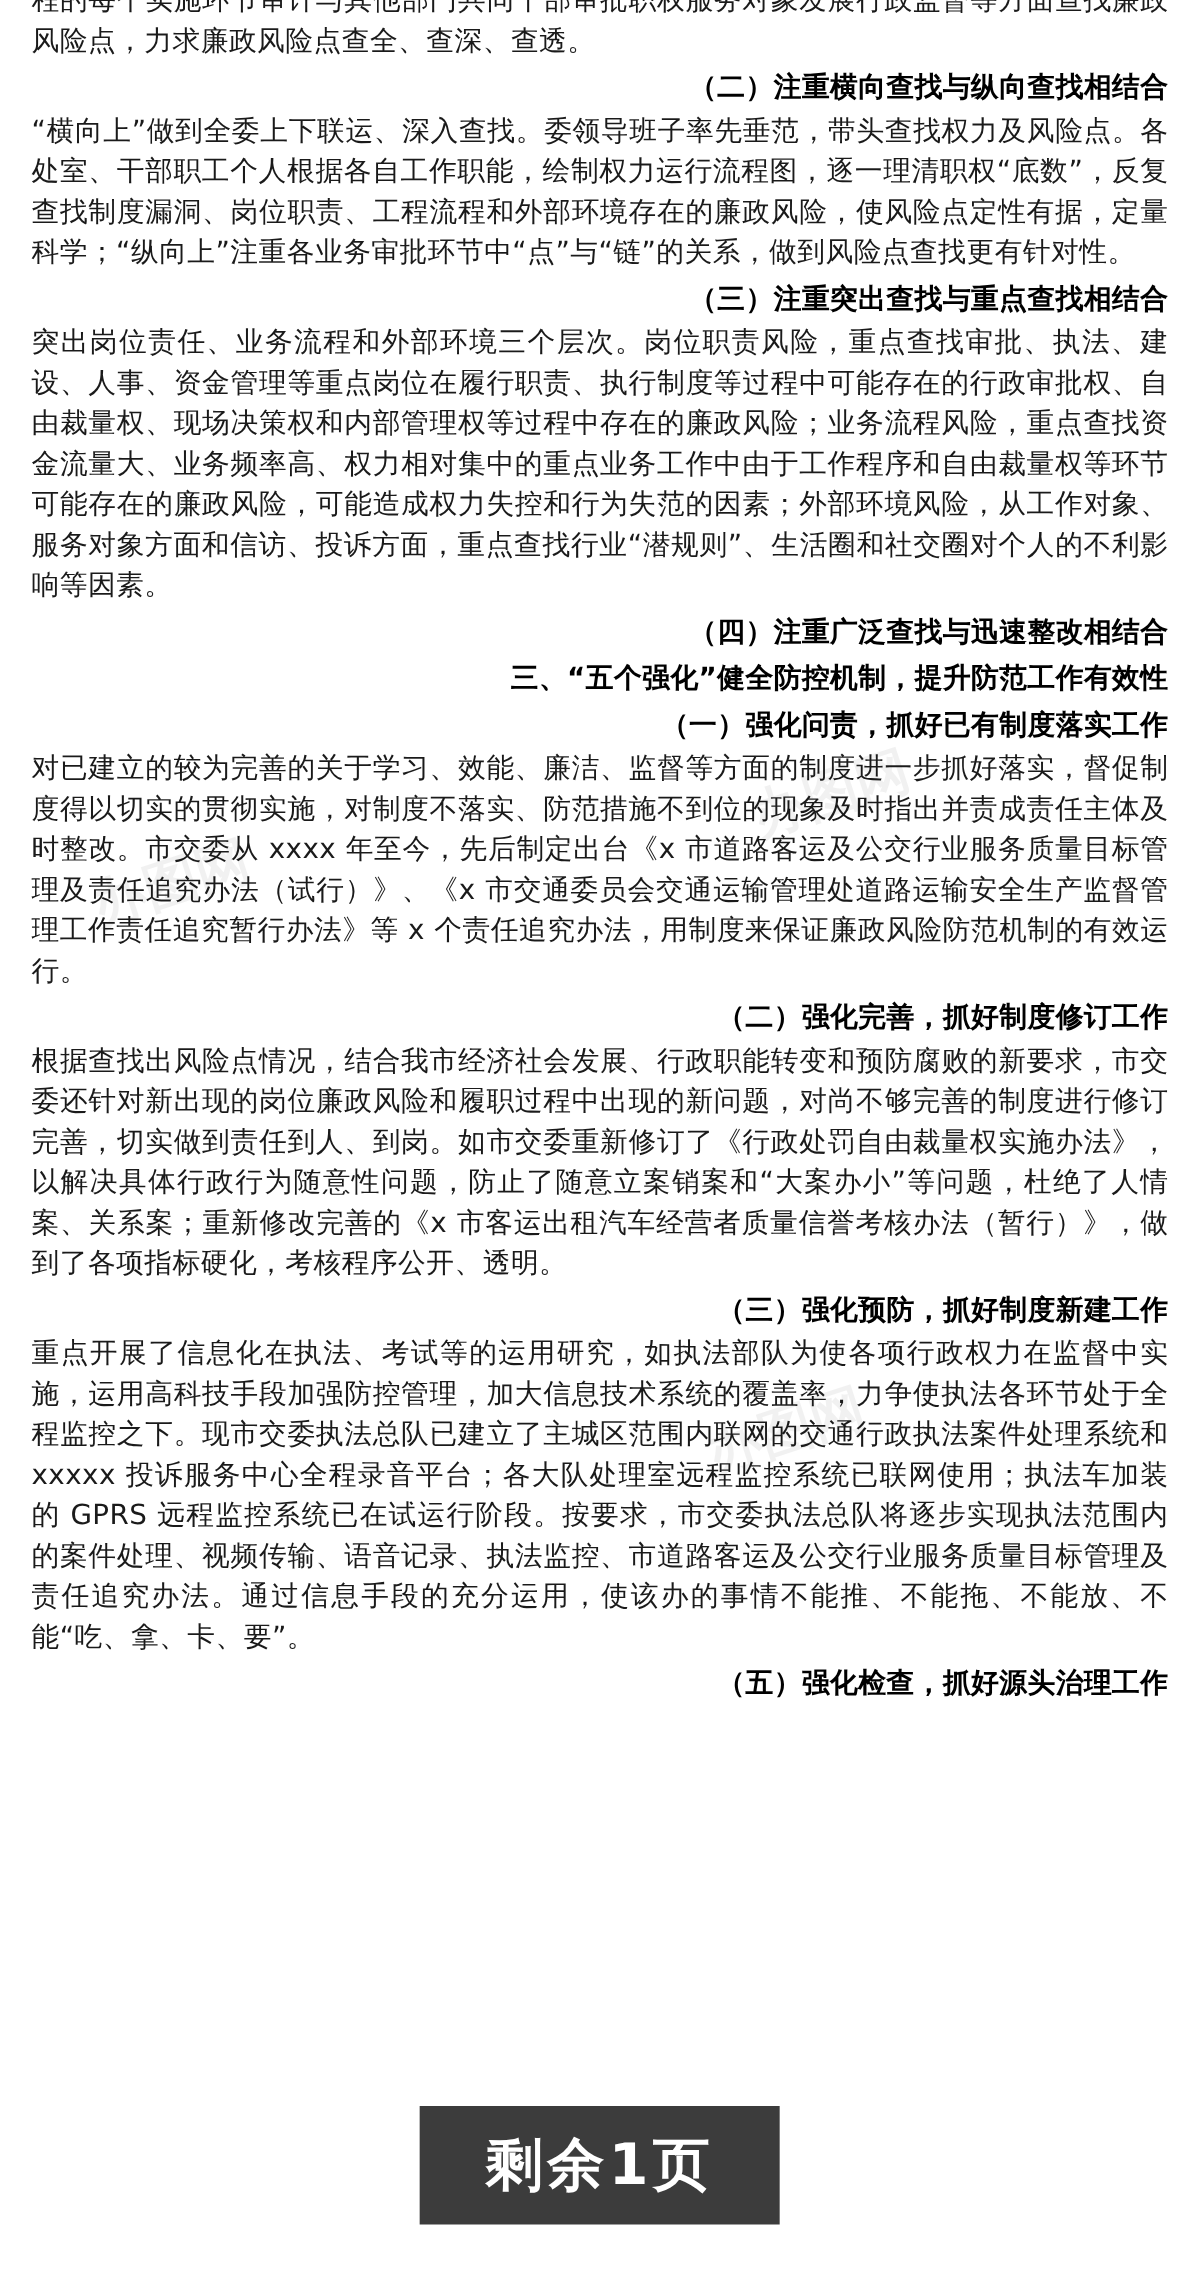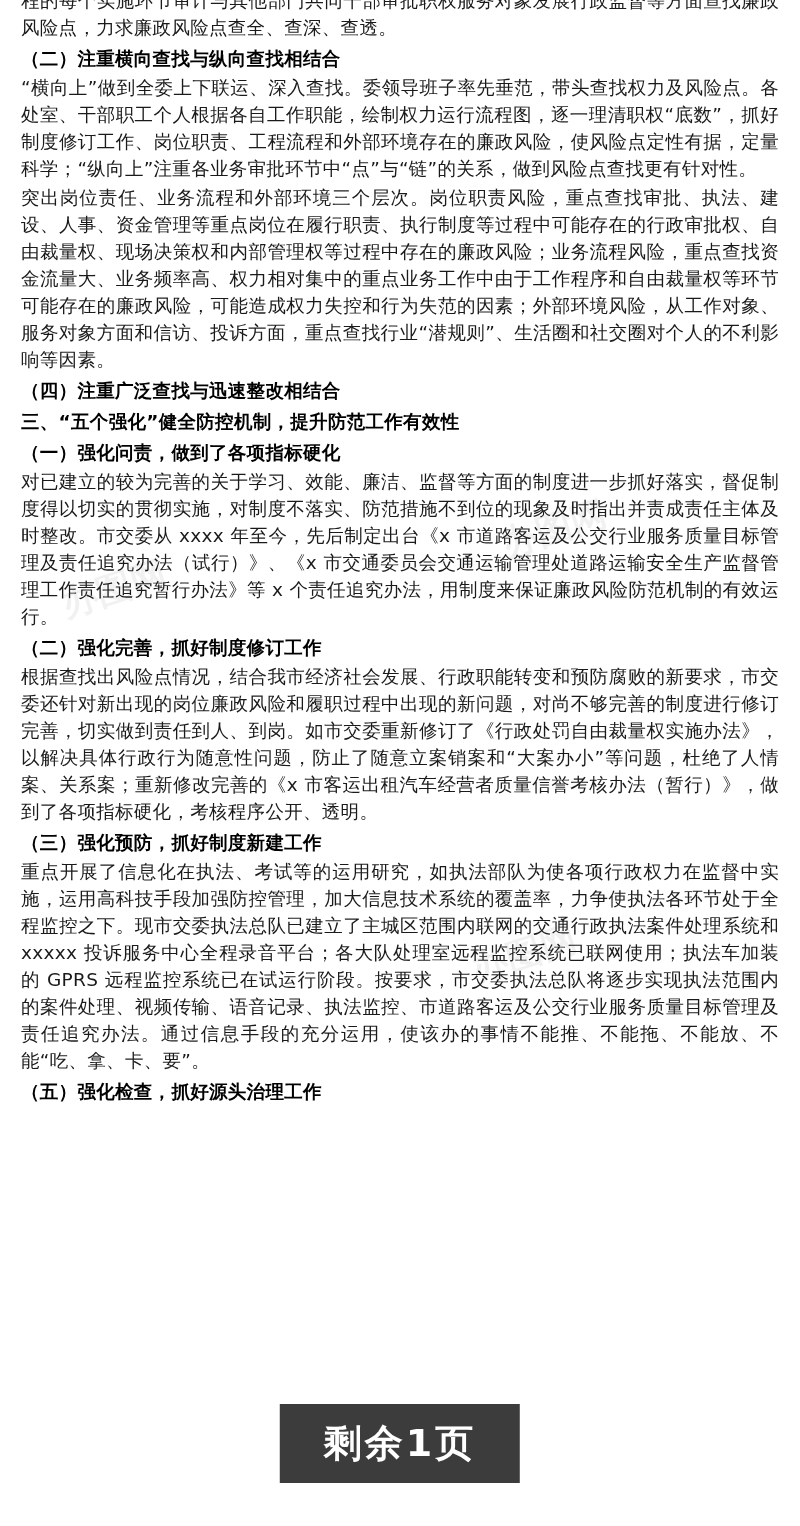--- a/index.html
+++ b/index.html
@@ -25,20 +25,21 @@
     word-break: break-all;
     letter-spacing: 0.3px;
   }
   .heading {
     font-size: 18.5px;
     line-height: 27px;
     font-weight: bold;
     color: #000;
     margin: 4px 0 2px 0;
     letter-spacing: 0.3px;
+    text-align: right;
   }
   .cut { margin-top: -13px; }
   .watermark {
     position: absolute;
     color: #000;
     opacity: 0.05;
     font-size: 36px;
     font-weight: bold;
     transform: rotate(-18deg);
     pointer-events: none;
@@ -66,25 +67,26 @@
     z-index: 2;
     cursor: pointer;
   }
 </style>
 </head>
 <body>
 
 <div class="page">
   <p class="para cut">程的每个实施环节审计与其他部门共同干部审批职权服务对象发展行政监督等方面查找廉政风险点，力求廉政风险点查全、查深、查透。</p>
   <h3 class="heading">（二）注重横向查找与纵向查找相结合</h3>
-  <p class="para">“横向上”做到全委上下联运、深入查找。委领导班子率先垂范，带头查找权力及风险点。各处室、干部职工个人根据各自工作职能，绘制权力运行流程图，逐一理清职权“底数”，抓好制度修订工作、岗位职责、工程流程和外部环境存在的廉政风险，使风险点定性有据，定量科学；“纵向上”注重各业务审批环节中“点”与“链”的关系，做到风险点查找更有针对性。</p>
+  <p class="para">“横向上”做到全委上下联运、深入查找。委领导班子率先垂范，带头查找权力及风险点。各处室、干部职工个人根据各自工作职能，绘制权力运行流程图，逐一理清职权“底数”，反复查找制度漏洞、岗位职责、工程流程和外部环境存在的廉政风险，使风险点定性有据，定量科学；“纵向上”注重各业务审批环节中“点”与“链”的关系，做到风险点查找更有针对性。</p>
+  <h3 class="heading">（三）注重突出查找与重点查找相结合</h3>
   <p class="para">突出岗位责任、业务流程和外部环境三个层次。岗位职责风险，重点查找审批、执法、建设、人事、资金管理等重点岗位在履行职责、执行制度等过程中可能存在的行政审批权、自由裁量权、现场决策权和内部管理权等过程中存在的廉政风险；业务流程风险，重点查找资金流量大、业务频率高、权力相对集中的重点业务工作中由于工作程序和自由裁量权等环节可能存在的廉政风险，可能造成权力失控和行为失范的因素；外部环境风险，从工作对象、服务对象方面和信访、投诉方面，重点查找行业“潜规则”、生活圈和社交圈对个人的不利影响等因素。</p>
   <h3 class="heading">（四）注重广泛查找与迅速整改相结合</h3>
   <h3 class="heading">三、“五个强化”健全防控机制，提升防范工作有效性</h3>
-  <h3 class="heading">（一）强化问责，做到了各项指标硬化</h3>
+  <h3 class="heading">（一）强化问责，抓好已有制度落实工作</h3>
   <p class="para">对已建立的较为完善的关于学习、效能、廉洁、监督等方面的制度进一步抓好落实，督促制度得以切实的贯彻实施，对制度不落实、防范措施不到位的现象及时指出并责成责任主体及时整改。市交委从 xxxx 年至今，先后制定出台《x 市道路客运及公交行业服务质量目标管理及责任追究办法（试行）》、《x 市交通委员会交通运输管理处道路运输安全生产监督管理工作责任追究暂行办法》等 x 个责任追究办法，用制度来保证廉政风险防范机制的有效运行。</p>
   <h3 class="heading">（二）强化完善，抓好制度修订工作</h3>
   <p class="para">根据查找出风险点情况，结合我市经济社会发展、行政职能转变和预防腐败的新要求，市交委还针对新出现的岗位廉政风险和履职过程中出现的新问题，对尚不够完善的制度进行修订完善，切实做到责任到人、到岗。如市交委重新修订了《行政处罚自由裁量权实施办法》，以解决具体行政行为随意性问题，防止了随意立案销案和“大案办小”等问题，杜绝了人情案、关系案；重新修改完善的《x 市客运出租汽车经营者质量信誉考核办法（暂行）》，做到了各项指标硬化，考核程序公开、透明。</p>
   <h3 class="heading">（三）强化预防，抓好制度新建工作</h3>
   <p class="para">重点开展了信息化在执法、考试等的运用研究，如执法部队为使各项行政权力在监督中实施，运用高科技手段加强防控管理，加大信息技术系统的覆盖率，力争使执法各环节处于全程监控之下。现市交委执法总队已建立了主城区范围内联网的交通行政执法案件处理系统和 xxxxx 投诉服务中心全程录音平台；各大队处理室远程监控系统已联网使用；执法车加装的 GPRS 远程监控系统已在试运行阶段。按要求，市交委执法总队将逐步实现执法范围内的案件处理、视频传输、语音记录、执法监控、市道路客运及公交行业服务质量目标管理及责任追究办法。通过信息手段的充分运用，使该办的事情不能推、不能拖、不能放、不能“吃、拿、卡、要”。</p>
   <h3 class="heading">（五）强化检查，抓好源头治理工作</h3>
 </div>
 
 <div class="watermark w1">办图网</div>
 <div class="watermark w2">办图网</div>

